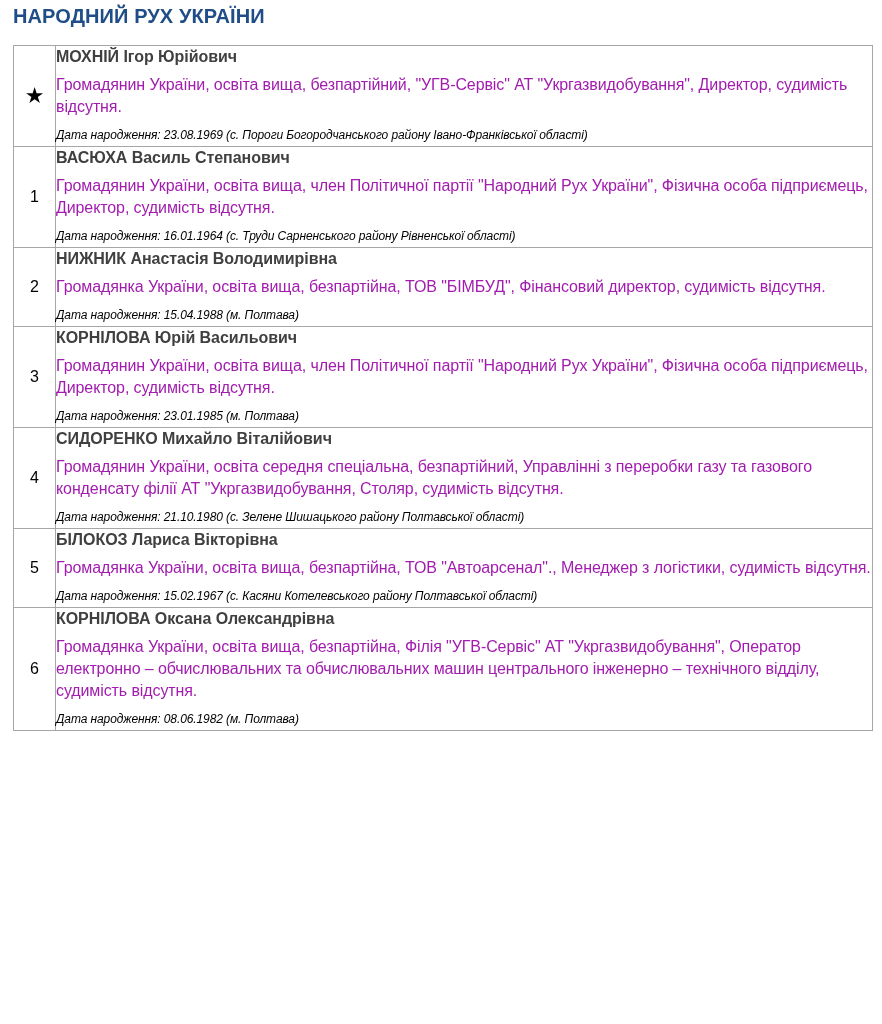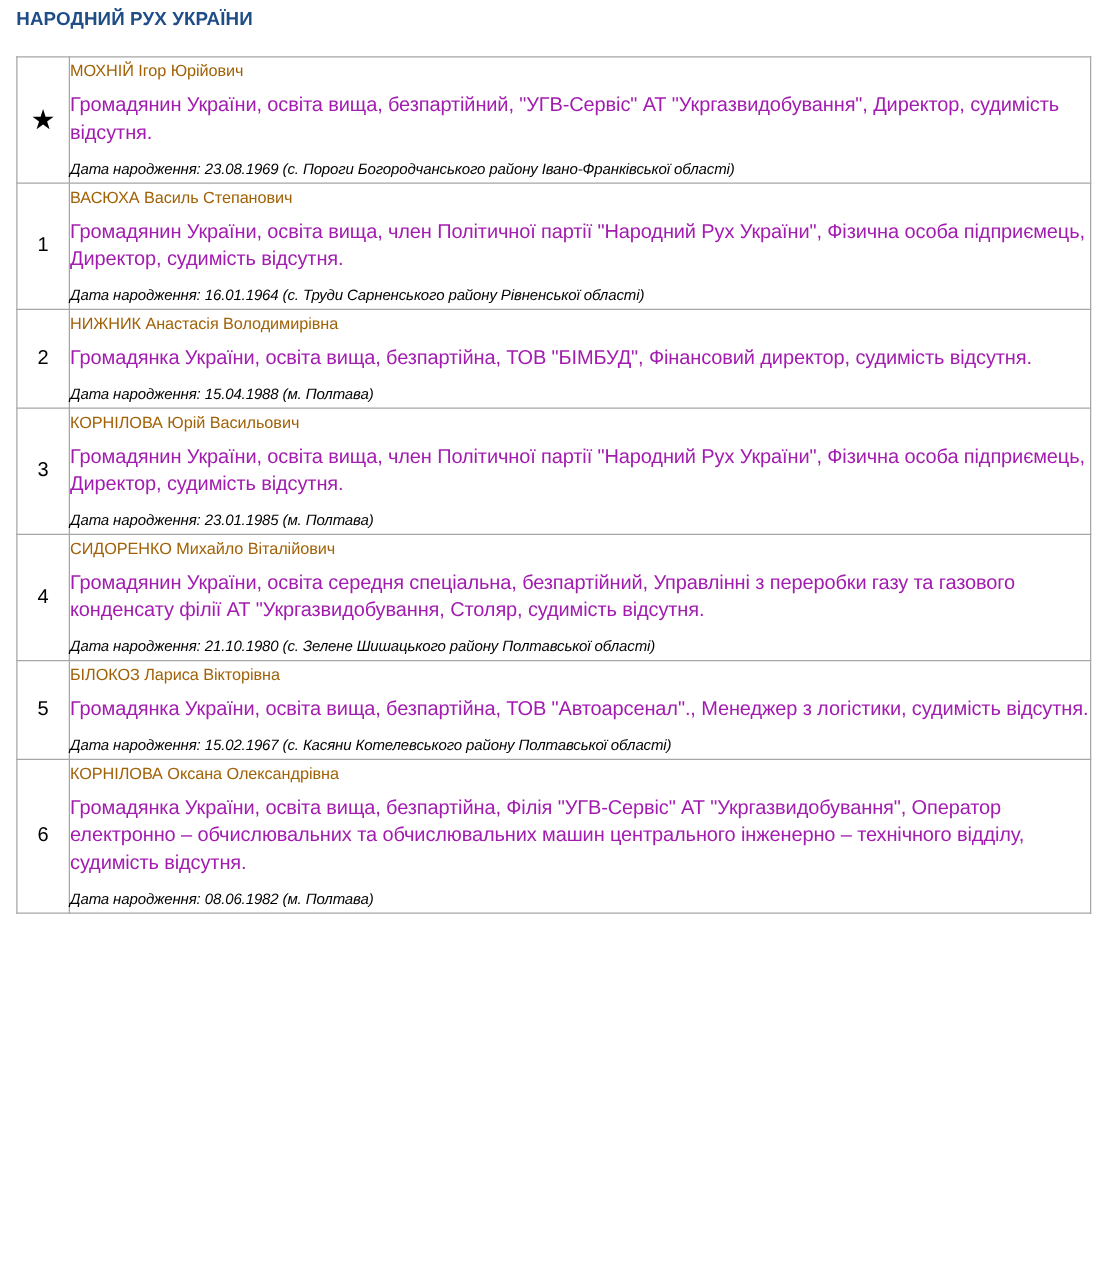--- a/index.html
+++ b/index.html
@@ -21,21 +21,21 @@
     width: 882px;
     height: 1024px;
     box-sizing: border-box;
   }
 
   
   .party-title {
     position: absolute;
     left: 13px;
     top: 3px;
-    font-size: 15px;
+    font-size: 20px;
     font-weight: bold;
     letter-spacing: 0.1px;
     color: #1f4d87;
     line-height: 26px;
     white-space: nowrap;
     text-align: center;
   }
 
   
   .candidate-table {
@@ -67,23 +67,23 @@
     line-height: 1;
     display: inline-block;
   }
 
   .body-cell {
     padding: 9px 10px 9px 12px;
     vertical-align: top;
   }
 
   .cand-name {
-    font-size: 13px;
-    font-weight: normal;
-    color: #a16207;
+    font-size: 16px;
+    font-weight: bold;
+    color: #404040;
     line-height: 21px;
     margin: 0 0 7px 0;
     letter-spacing: -0.05px;
   }
   .cand-desc {
     font-size: 16px;
     color: #a21caf;
     line-height: 22px;
     margin: 0 0 6px 0;
     letter-spacing: -0.1px;

